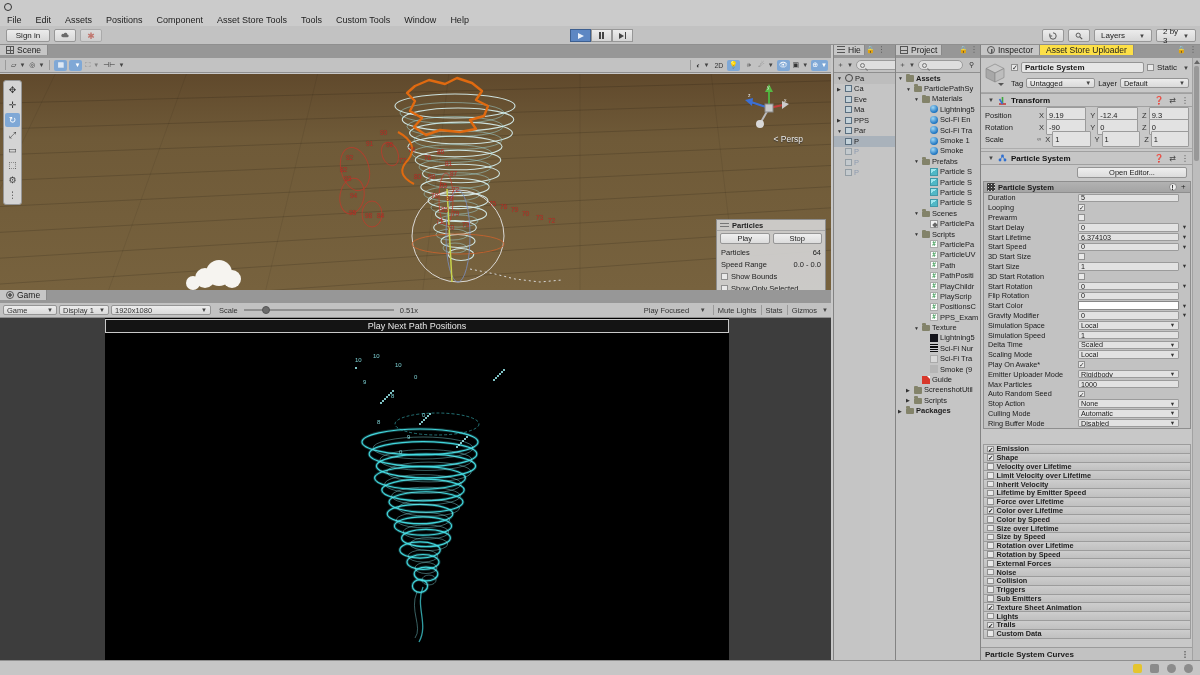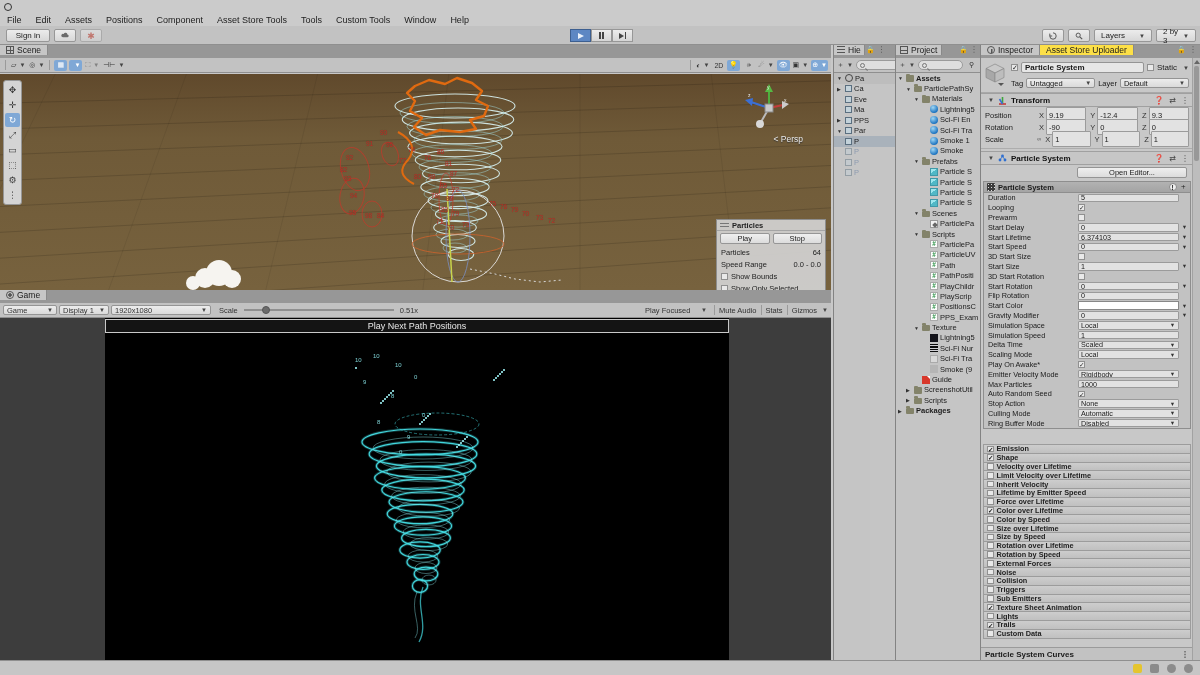--- a/index.html
+++ b/index.html
@@ -404,21 +404,21 @@
       <span class="slider">
           <span class="knob"></span>
         </span>
       <span>0.51x</span>
       <span style="flex:1;"></span>
       <span class="dd" style="width:68px;border:none;background:none;">
           <span>Play Focused</span>
           <span class="caret">▼</span>
         </span>
       <span class="sep"></span>
-      <span>Mute Audio</span>
+      <span>Mute Lights</span>
       <span class="sep"></span>
       <span>Stats</span>
       <span class="sep"></span>
       <span>Gizmos</span>
         <span class="caret">▼</span>
     </div>
     <div id="game-view">
       <div id="game-content">
         <div id="game-btns">
           <div class="gbtn">Play Next Path Positions</div>
@@ -1008,21 +1008,21 @@
               </span>
             </div>
             <div class="ps-row">
               <span class="lbl">Play On Awake*</span>
               <span class="ctrl" style="justify-content: flex-start;">
                 <span class="chk">✓</span>
                 <span></span>
               </span>
             </div>
             <div class="ps-row">
-              <span class="lbl">Emitter Velocity Mode</span>
+              <span class="lbl">Emitter Uploader Mode</span>
               <span class="ctrl">
                 <span class="ifield">Rigidbody<span class="dcaret" style="margin-left: auto;">▼</span></span>
                 <span class="dcaret"></span>
               </span>
             </div>
             <div class="ps-row">
               <span class="lbl">Max Particles</span>
               <span class="ctrl">
                 <span class="ifield">1000</span>
                 <span class="dcaret"></span>

